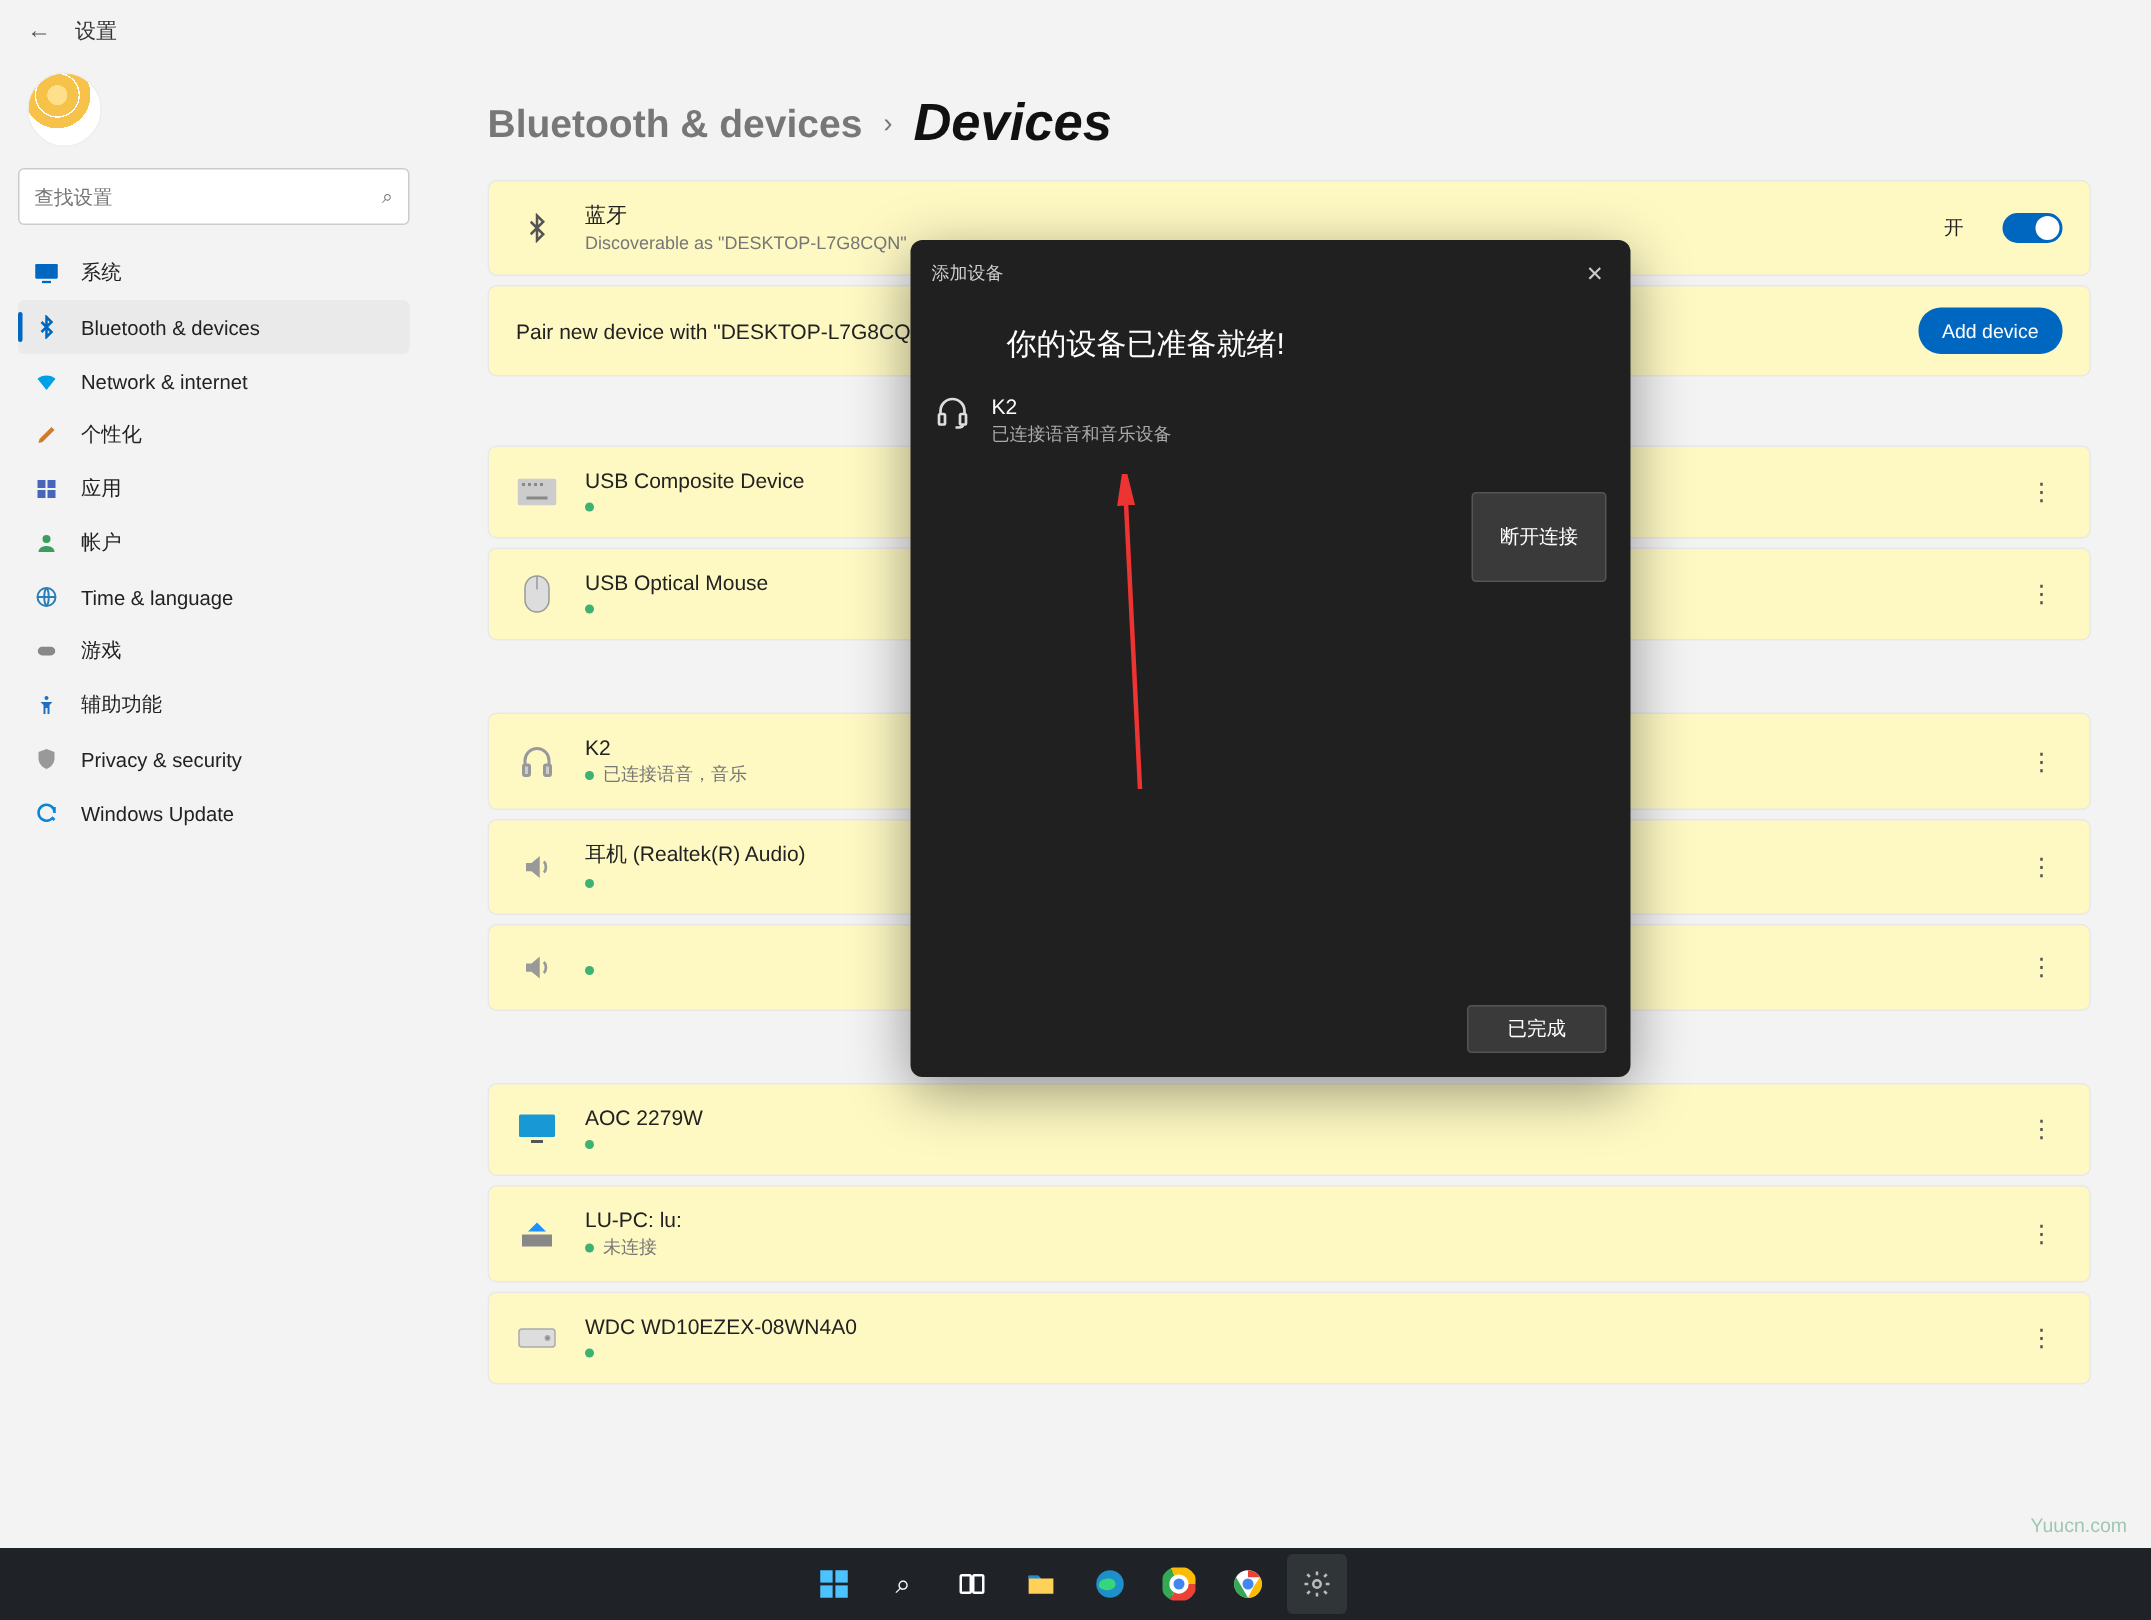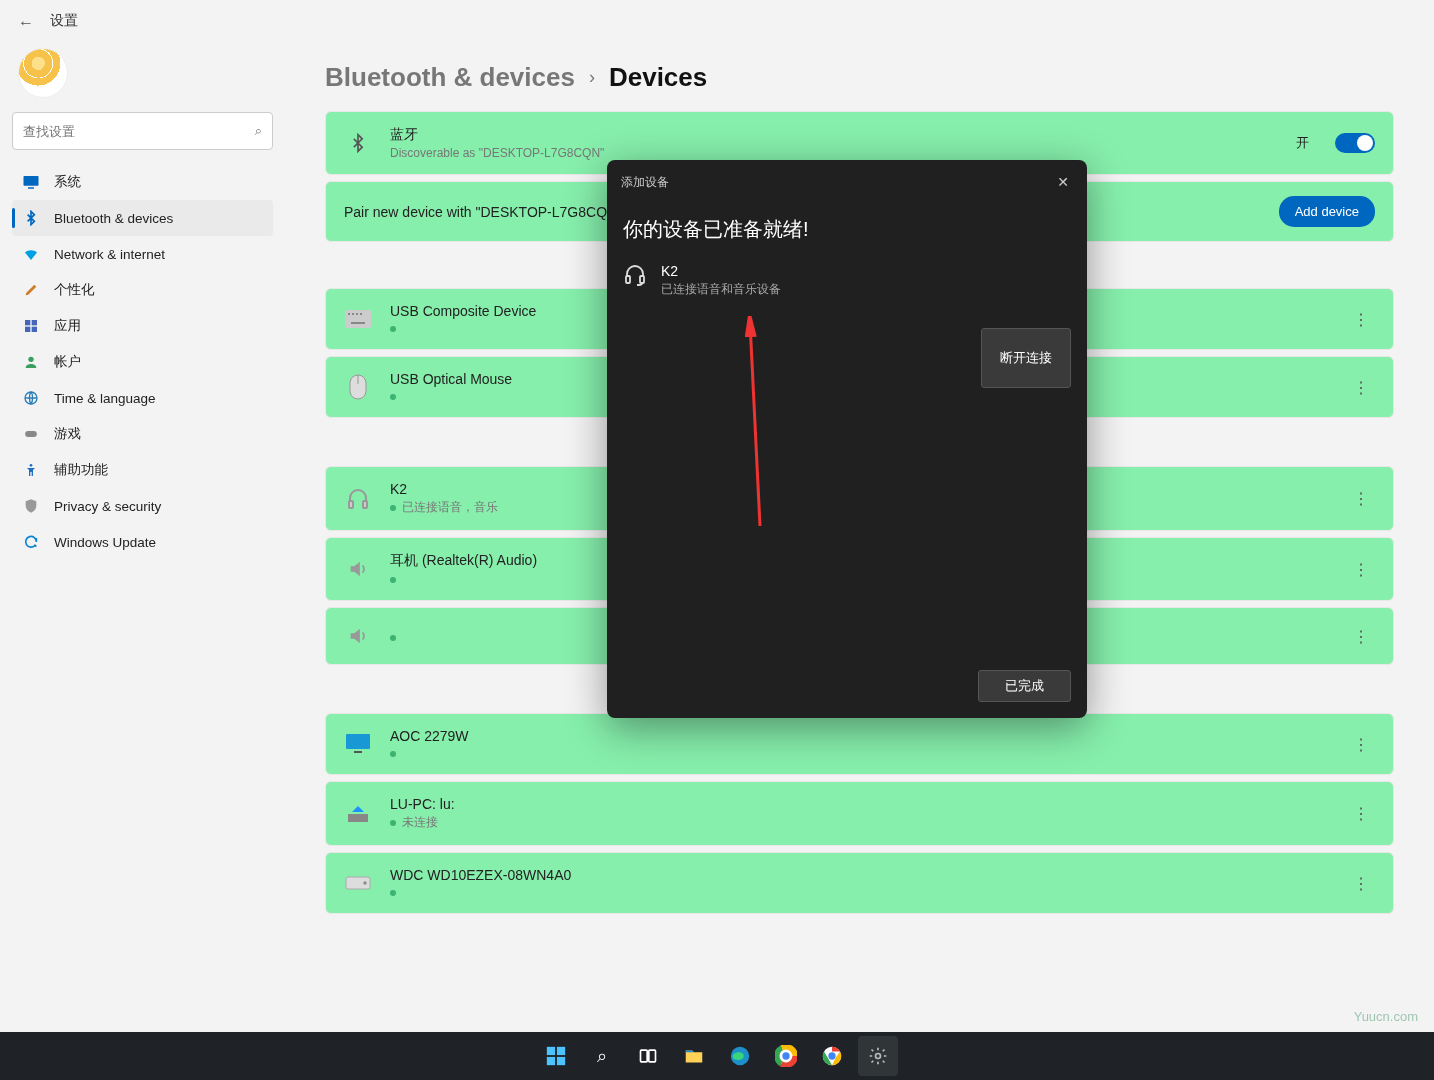--- a/index.html
+++ b/index.html
@@ -19,43 +19,43 @@
 
 .navitem { display:flex; align-items:center; gap:14px; height:36px; padding:0 10px; border-radius:4px; font-size:13.5px; color:#222; cursor:pointer; }
 .navitem.selected { background:#eaeaea; position:relative; }
 .navitem.selected::before { content:""; position:absolute; left:0; top:8px; bottom:8px; width:3px; background:#0067c0; border-radius:2px; }
 .nicon { width:18px; height:18px; display:flex; align-items:center; justify-content:center; font-size:15px; }
 
 .main { flex:1; padding:20px 40px 20px 40px; overflow-y:auto; }
 .breadcrumb { display:flex; align-items:center; gap:14px; margin-bottom:18px; }
 .breadcrumb .bc1 { font-size:26px; font-weight:600; color:#777; }
 .breadcrumb .chv { font-size:18px; color:#777; }
-.breadcrumb .bc2 { font-size:26px; font-weight:600; color:#111; }
-
-.card { background:#86efac; border:1px solid #e8e8e8; border-radius:6px; padding:14px 18px; margin-bottom:6px; display:flex; align-items:center; gap:18px; }
+.breadcrumb .bc2 { font-size:35px; font-weight:600; color:#111;font-style:italic; }
+
+.card { background:#fef9c3; border:1px solid #e8e8e8; border-radius:6px; padding:14px 18px; margin-bottom:6px; display:flex; align-items:center; gap:18px; }
 .card .cicon { width:28px; height:28px; display:flex; align-items:center; justify-content:center; color:#555; }
 .card .ctxt { flex:1; }
 .card .title { font-size:14px; color:#222; }
 .card .sub { font-size:12px; color:#777; margin-top:2px; }
 .card .dot { width:6px; height:6px; border-radius:50%; background:#3cb371; display:inline-block; margin-right:6px; }
 
 .toggle { width:40px; height:20px; border-radius:10px; background:#0067c0; position:relative; }
 .toggle::after { content:""; position:absolute; right:2px; top:2px; width:16px; height:16px; border-radius:50%; background:#fff; }
 .toggle-label { font-size:13px; color:#222; margin-right:8px; }
 
 .add-btn { background:#0067c0; color:#fff; border:none; border-radius:15px; padding:8px 16px; font-size:13px; cursor:pointer; }
 .more-btn { width:28px; height:28px; display:flex; align-items:center; justify-content:center; color:#555; cursor:pointer; font-size:16px; }
 
 .section-h { font-size:14px; font-weight:600; color:#222; margin:20px 0 10px 2px;text-align:center; }
 
 
 .modal { position:absolute; left:607px; top:160px; width:480px; height:558px; background:#202020; border-radius:8px; color:#fff; padding:0; box-shadow:0 10px 40px rgba(0,0,0,0.4); }
 .modal-head { display:flex; align-items:center; justify-content:space-between; padding:10px 14px; font-size:12px; color:#ccc; }
 .modal-close { cursor:pointer; color:#ccc; font-size:14px; padding:4px; }
-.modal-title { font-size:20px; padding:12px 16px 20px 16px; color:#fff; }
+.modal-title { font-size:20px; padding:12px 16px 20px 16px; color:#fff;margin-left:48px; }
 .modal-dev { display:flex; align-items:flex-start; gap:14px; padding:0 16px; }
 .modal-dev .hicon { width:24px; height:24px; color:#ddd; }
 .modal-dev .dn { font-size:14px; }
 .modal-dev .ds { font-size:12px; color:#aaa; margin-top:2px; }
 .modal-btn { position:absolute; background:#3a3a3a; color:#fff; border:1px solid #555; padding:20px 18px; font-size:13px; border-radius:3px; cursor:pointer; }
 .disconnect-btn { right:16px; top:168px; }
 .done-btn { right:16px; bottom:16px; padding:6px 26px; }
 
 
 .arrow { position:absolute; left:740px; top:316px; pointer-events:none; }

